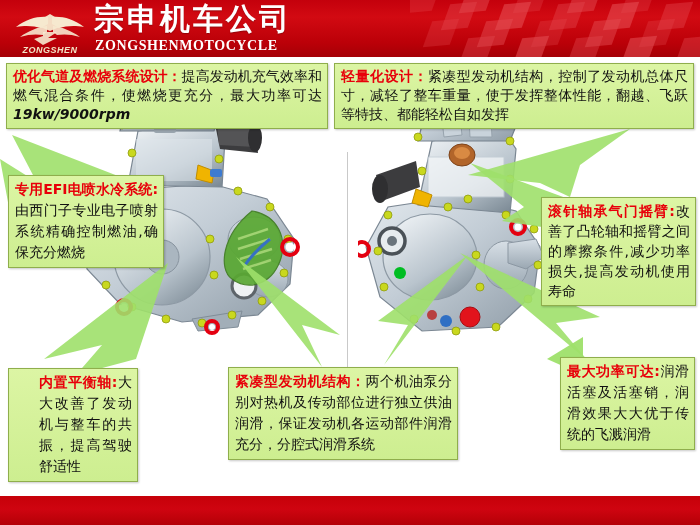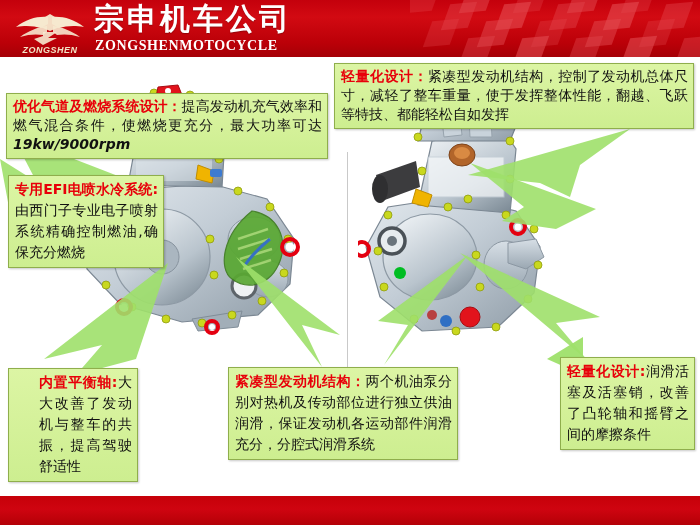--- a/index.html
+++ b/index.html
@@ -86,21 +86,21 @@
     color:#111111;
     text-align:justify;
   }
   .box .t {
     color:#e8000a; font-weight:bold;
     font-family:"DejaVu Sans","Liberation Sans",sans-serif;
   }
   .box .em { font-style:italic; font-weight:bold; }
 
   
-  #box-intake   { left:6px;   top:6px;   width:322px;margin-top:30px; }
+  #box-intake   { left:6px;   top:6px;   width:322px; }
   #box-light    { left:334px; top:6px;   width:360px; }
   #box-efi      { left:8px;   top:118px; width:156px; line-height:21px; }
   #box-rocker   { left:541px; top:140px; width:155px; line-height:20px; }
   #box-balance  { left:8px;   top:311px; width:130px; line-height:21px;padding-left:30px; }
   #box-lube     { left:228px; top:310px; width:230px; line-height:21px; }
   #box-piston   { left:560px; top:300px; width:135px; line-height:21px; }
 </style>
 </head>
 <body>
 
@@ -377,30 +377,33 @@
     </div>
 
     <div class="box" id="box-light">
       <span class="t">轻量化设计：</span><span>紧凑型发动机结构，控制了发动机总体尺寸，减轻了整车重量，使于发挥整体性能，翻越、飞跃等特技、都能轻松自如发挥</span>
     </div>
 
     <div class="box" id="box-efi">
       <span class="t">专用EFI电喷水冷系统:</span><span>由西门子专业电子喷射系统精确控制燃油,确保充分燃烧</span>
     </div>
 
+    <div class="box" id="box-rocker">
+      <span class="t">滚针轴承气门摇臂:</span><span>改善了凸轮轴和摇臂之间的摩擦条件,减少功率损失,提高发动机使用寿命</span>
+    </div>
 
     <div class="box" id="box-balance">
       <span class="t">内置平衡轴:</span><span>大大改善了发动机与整车的共振，提高驾驶舒适性</span>
     </div>
 
     <div class="box" id="box-lube">
       <span class="t">紧凑型发动机结构：</span><span>两个机油泵分别对热机及传动部位进行独立供油润滑，保证发动机各运动部件润滑充分，分腔式润滑系统</span>
     </div>
 
     <div class="box" id="box-piston">
-      <span class="t">轻量化设计:</span><span>润滑活塞及活塞销，改善了凸轮轴和摇臂之间的摩擦条件</span>
+      <span class="t">最大功率可达:</span><span>润滑活塞及活塞销，润滑效果大大优于传统的飞溅润滑</span>
     </div>
 
   </div>
 
 
   <div class="footer"></div>
 </div>
 
 </body></html>

